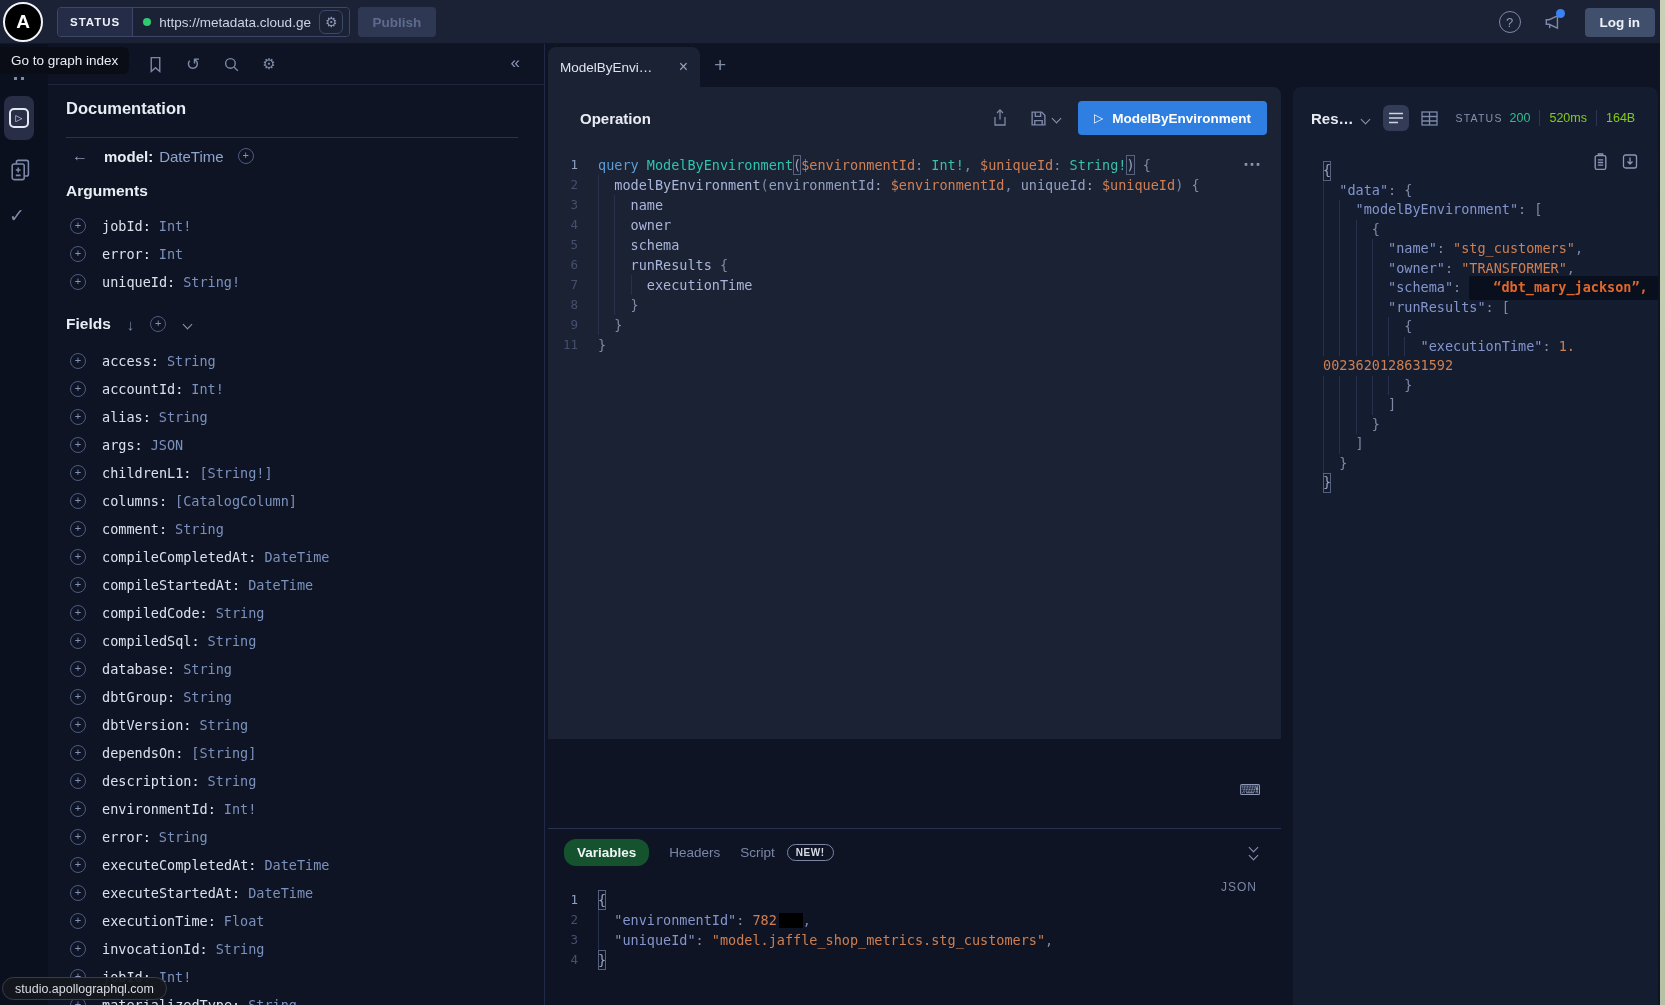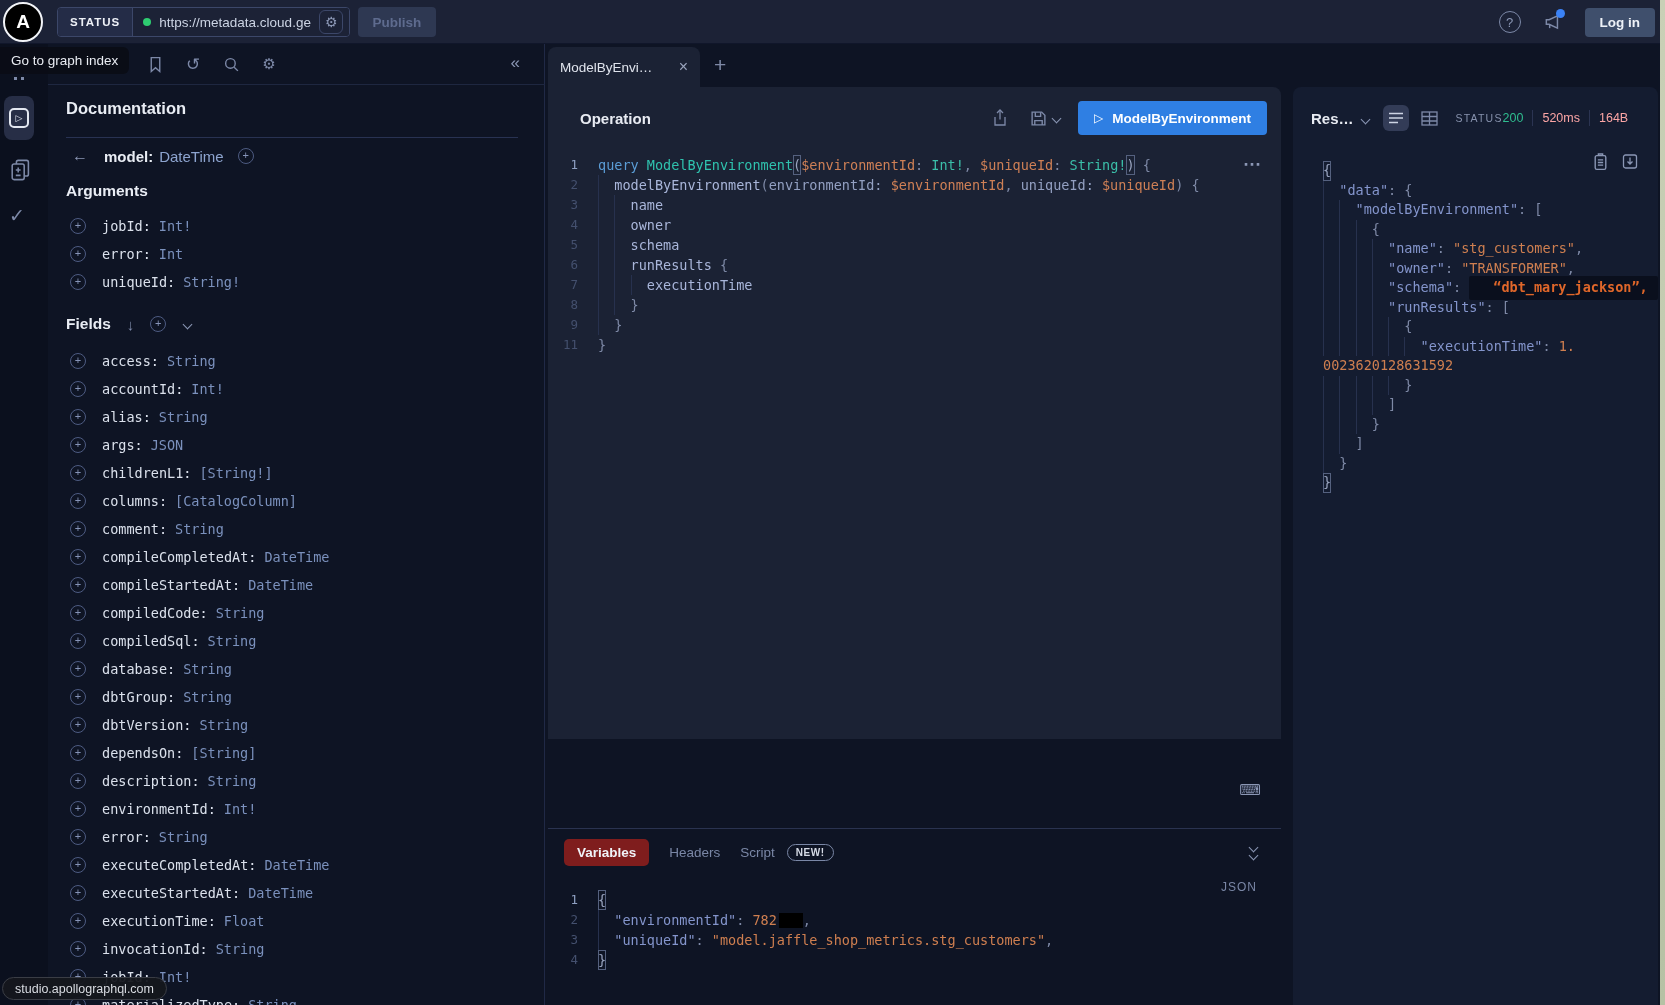--- a/index.html
+++ b/index.html
@@ -77,38 +77,38 @@
   #save-icon { margin-right:6px; }
   #save-chev { margin-right:18px; }
   #run-btn { height:34px; background:#2f7fe3; border-radius:4px; display:flex; align-items:center; gap:9px; padding:0 16px; color:#fff; }
   #run-play { font-size:12px; }
   #run-label { font-weight:bold; font-size:13.5px; }
   #op-more { position:absolute; top:66px; right:19px; font-size:18px; font-weight:bold; color:#8b97b5; letter-spacing:1px; }
   #op-kbd { position:absolute; top:694px; right:20px; font-size:15px; color:#8b97b5; }
   #op-code { position:absolute; left:0; top:68px; right:0; }
   #vars-sep { position:absolute; left:0; top:741px; right:0; height:1px; background:#2a3350; }
   #vars-tabs { position:absolute; left:16px; top:752px; display:flex; align-items:center; gap:20px; }
-  #vars-tab-active { background:#7f1d1d; border-radius:5px; padding:6px 13px; font-size:13.5px; font-weight:bold; color:#f0f3f8; }
+  #vars-tab-active { background:#14532d; border-radius:12px; padding:6px 13px; font-size:13.5px; font-weight:bold; color:#f0f3f8; }
   .vars-tab { font-size:13.5px; color:#7a87a6; }
   #new-badge { border:1px solid #7a87a6; border-radius:10px; padding:2px 8px; font-size:10px; font-weight:bold; letter-spacing:0.5px; color:#d6dbe6; margin-left:-8px; }
   #vars-collapse { position:absolute; top:757px; right:24px; }
   #vars-mode { position:absolute; top:793px; right:24px; font-size:12px; letter-spacing:1px; color:#7a87a6; }
   #vars-code { position:absolute; left:0; top:803px; right:0; }
 
   
   #resp { position:absolute; left:1293px; top:87px; width:365px; height:918px; background:#141c30; border-radius:8px 8px 0 0; z-index:4; }
   #resp-header { position:absolute; left:18px; top:16px; right:6px; height:30px; display:flex; align-items:center; }
   #resp-title { font-size:15px; font-weight:bold; color:#e8ebf2; }
   #resp-chev { margin:3px 0 0 8px; }
   #resp-pretty { width:26px; height:26px; background:#333c57; border-radius:6px; display:flex; align-items:center; justify-content:center; margin-left:14px; }
   #resp-table { width:26px; height:26px; display:flex; align-items:center; justify-content:center; margin-left:8px; }
   #resp-status-label { font-size:10.5px; letter-spacing:1.2px; color:#8792ad; margin-left:13px; }
-  #resp-status-code { font-size:12.5px; color:#2fbd8f; }
+  #resp-status-code { font-size:12.5px; color:#2fbd8f; margin-left:7px; }
   .resp-sep { width:1px; height:16px; background:#2b3452; margin:0 9px; }
-  .resp-metric { font-size:12.5px; color:#fca5a5; }
+  .resp-metric { font-size:12.5px; color:#84cc16; }
   #resp-code { position:absolute; left:0; top:74px; right:0; padding-left:30px; }
   #resp-icons { position:absolute; top:66px; right:20px; display:flex; gap:14px; color:#8b97b5; z-index:6; }
 
   
   .cl { display:flex; }
   #op-code .cl, #vars-code .cl { height:20px; line-height:20px; }
   #resp-code .cl { height:19.5px; line-height:19.5px; }
   .ln { flex:0 0 30px; text-align:right; font-family:"DejaVu Sans Mono",monospace; font-size:12.5px; color:#44506e; }
   .lna { color:#8fa0c2; }
   .cc { display:inline-flex; align-items:stretch; margin-left:20px; font-family:"DejaVu Sans Mono",monospace; font-size:13.5px; }

